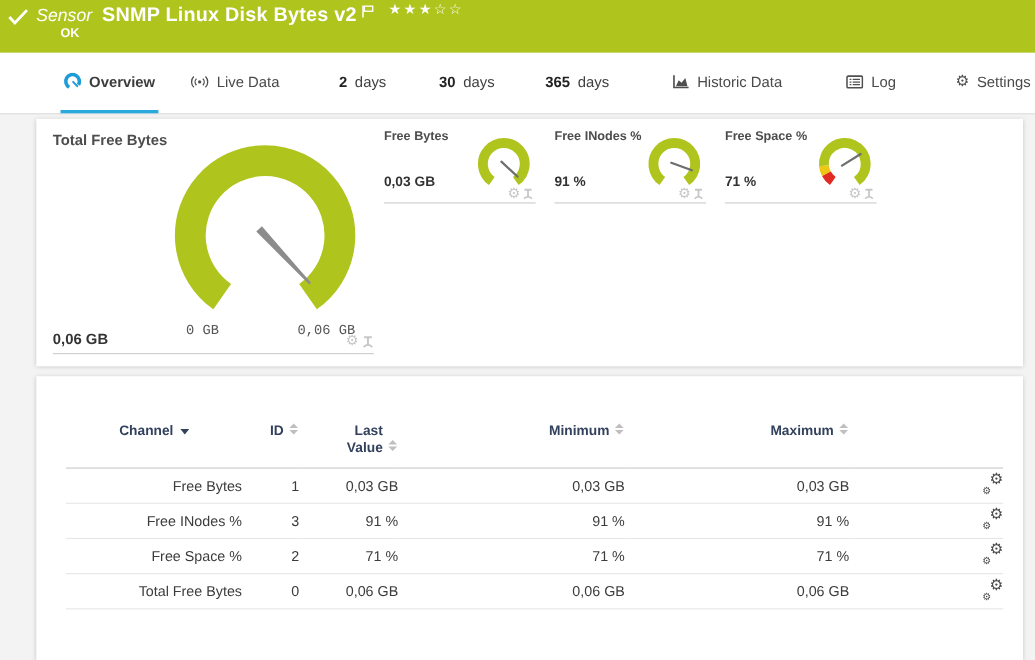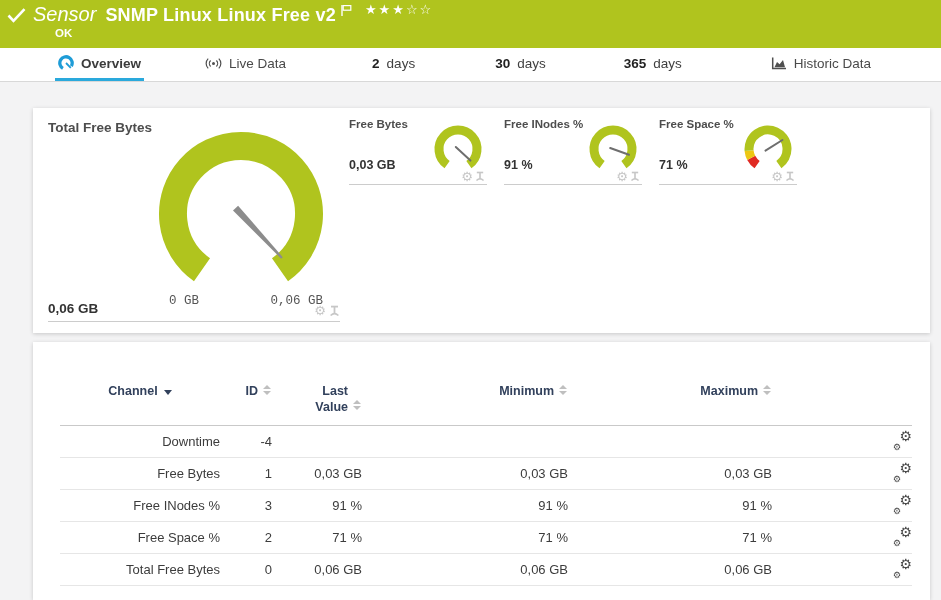--- a/index.html
+++ b/index.html
@@ -11,31 +11,31 @@
     -webkit-font-smoothing:antialiased;
   }
   
   .sensor-header{
     position:absolute; top:0; left:0; width:941px; height:48px;
     background:#b0c41e; color:#fff;
   }
   .hdr-check{ position:absolute; left:7px; top:8px; }
   .hdr-content{ position:absolute; left:33px; top:3px; }
   .hdr-row{ display:flex; align-items:baseline; }
-  .hdr-kind{ font-style:italic; font-size:20px; font-weight:400; margin-right:9px; }
+  .hdr-kind{ font-style:italic; font-size:16px; font-weight:400; margin-right:9px; }
   .hdr-title{ font-size:18px; font-weight:bold; letter-spacing:.2px; }
   .hdr-flag{ margin-left:4px; align-self:flex-start; margin-top:1px; }
   .hdr-stars{ margin-left:12px; align-self:flex-start; margin-top:-1px;
     font-family:"DejaVu Sans", sans-serif; font-size:13px; letter-spacing:2px; }
   .hdr-status{ margin-left:22px; margin-top:1px; font-size:11.5px; font-weight:bold; }
   
   .tabbar{
-    position:absolute; top:48px; left:0; width:941px; height:34px;
+    position:absolute; top:48px; left:0; width:941px; height:56px;
     background:#fff; border-bottom:1px solid #d8d8d8;
-    display:flex; align-items:stretch;gap:32px;
+    display:flex; align-items:stretch;
   }
   .tab{ display:flex; align-items:center; gap:7px; font-size:13.5px; color:#4a4a4a;
     cursor:pointer; border-bottom:3px solid transparent; padding:0 3px; white-space:nowrap; }
   .tab b{ color:#222; }
   .tab .days{ color:#404040; }
   .tab.active{ border-bottom-color:#2aa9dc; font-weight:bold; color:#3c3c3c; }
   .mt1{margin-left:55px}.mt2{margin-left:26px}.mt3{margin-left:48px}.mt4{margin-left:42px}
   .mt5{margin-left:40px}.mt6{margin-left:51px}.mt7{margin-left:52px}.mt8{margin-left:48px}
   .tab-ico{ flex:0 0 auto; display:block; }
   .gear-glyph{ font-family:"DejaVu Sans", sans-serif; font-size:14px; color:#4f4f4f; font-weight:normal; }
@@ -96,21 +96,21 @@
 </head>
 <body>
 
 <header class="sensor-header">
   <svg class="hdr-check" width="19" height="15" viewBox="0 0 19 15">
     <polyline points="1.5,7.5 6.5,12.8 17.5,1.2" fill="none" stroke="#ffffff" stroke-width="2.6"></polyline>
   </svg>
   <div class="hdr-content">
     <div class="hdr-row">
       <span class="hdr-kind">Sensor</span>
-      <span class="hdr-title">SNMP Linux Linux Free v2</span>
+      <span class="hdr-title">SNMP Linux Disk Bytes v2</span>
       <svg class="hdr-flag" width="13" height="13" viewBox="0 0 13 13">
         <line x1="2" y1="1" x2="2" y2="12" stroke="#fff" stroke-width="1.4"></line>
         <rect x="3.2" y="1.6" width="7.6" height="4.6" fill="none" stroke="#fff" stroke-width="1.2"></rect>
       </svg>
       <span class="hdr-stars"><span>★★★</span><span>☆☆</span></span>
     </div>
     <div class="hdr-status">OK</div>
   </div>
 </header>
 
@@ -271,28 +271,20 @@
           <span>Minimum</span><span class="sort"><i class="s-up"></i><i class="s-down"></i></span>
         </th>
         <th>
           <span>Maximum</span><span class="sort"><i class="s-up"></i><i class="s-down"></i></span>
         </th>
         <th></th>
       </tr>
     </thead>
     <tbody>
       <tr>
-        <td class="c-channel">Downtime</td>
-        <td class="c-id">-4</td>
-        <td></td>
-        <td></td>
-        <td></td>
-        <td class="c-set"><span class="gear-duo"><span class="g1">⚙</span><span class="g2">⚙</span></span></td>
-      </tr>
-      <tr>
         <td class="c-channel">Free Bytes</td>
         <td class="c-id">1</td>
         <td>0,03 GB</td>
         <td>0,03 GB</td>
         <td>0,03 GB</td>
         <td class="c-set"><span class="gear-duo"><span class="g1">⚙</span><span class="g2">⚙</span></span></td>
       </tr>
       <tr>
         <td class="c-channel">Free INodes %</td>
         <td class="c-id">3</td>

